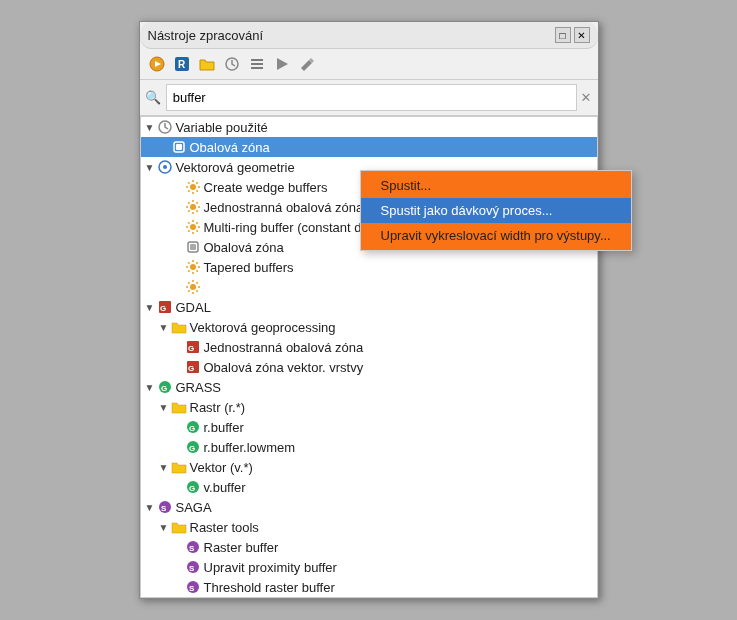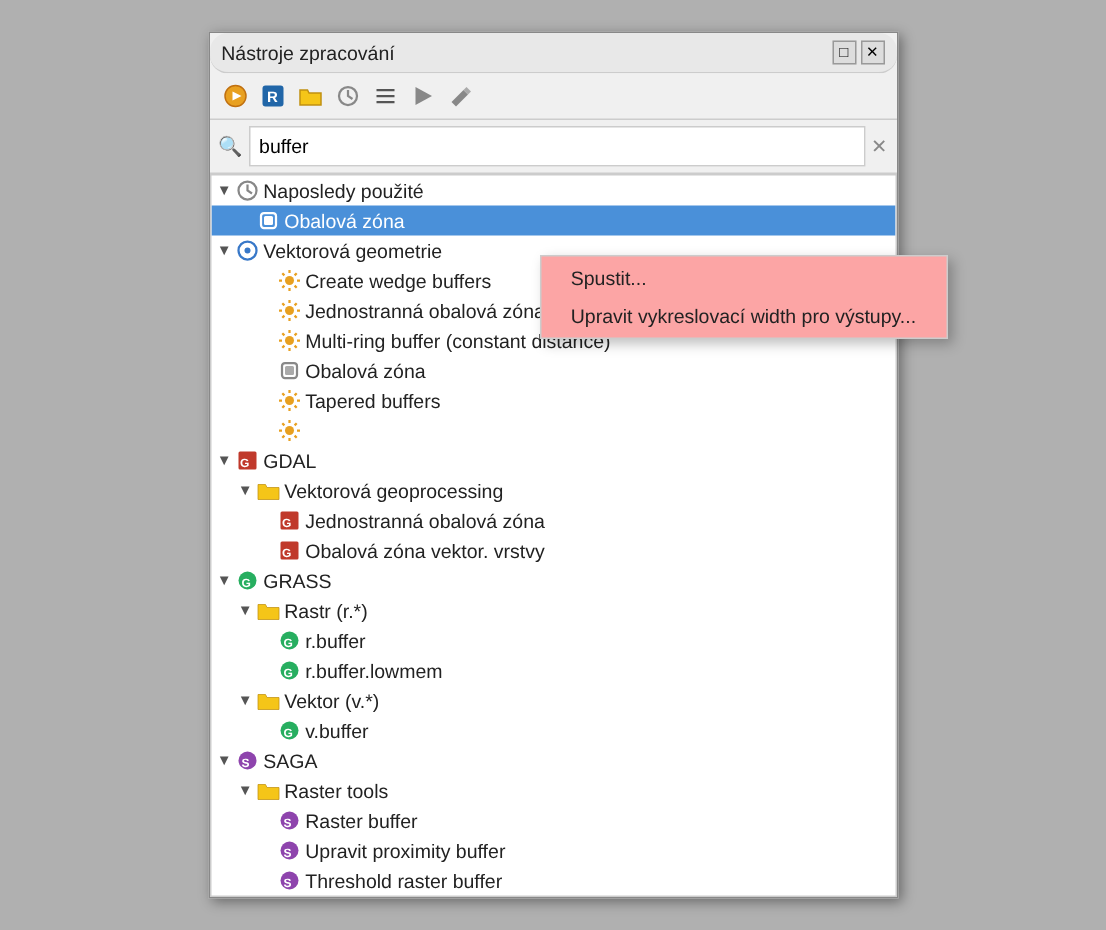--- a/index.html
+++ b/index.html
@@ -146,21 +146,21 @@
     .indent-2 { padding-left: 30px; }
 
     
     .tree-container::-webkit-scrollbar { width: 12px; }
     .tree-container::-webkit-scrollbar-track { background: #f0f0f0; }
     .tree-container::-webkit-scrollbar-thumb { background: #c0c0c0; border: 1px solid #aaa; }
 
     
     .context-menu {
       position: absolute;
-      background: #fca5a5;
+      background: #f97316;
       border: 1px solid #ccc;
       box-shadow: 3px 3px 8px rgba(0,0,0,0.25);
       z-index: 100;
       min-width: 250px;
       padding: 2px 0;
     }
     .context-menu-item {
       padding: 5px 20px;
       font-size: 13px;
       cursor: pointer;
@@ -241,21 +241,21 @@
   <div class="tree-container" id="tree-container">
 
   <div class="tree-item indent-0">
         <span class="expand-arrow">▼</span>
         <span class="item-icon">
           <svg class="svg-icon" viewBox="0 0 16 16">
             <circle cx="8" cy="8" r="6" fill="none" stroke="#888" stroke-width="1.5"></circle>
             <polyline points="8,4 8,8 11,10" stroke="#888" stroke-width="1.5" fill="none"></polyline>
           </svg>
         </span>
-        <span class="item-label">Naposledy použité</span>
+        <span class="item-label">Variable použité</span>
       </div>
       <div class="tree-item indent-1 selected">
         <span class="expand-arrow"></span>
         <span class="item-icon">
           <svg class="svg-icon" viewBox="0 0 16 16">
             <rect x="3" y="3" width="10" height="10" rx="2" fill="none" stroke="#888" stroke-width="1.5"></rect>
             <rect x="5" y="5" width="6" height="6" rx="1" fill="#aaa"></rect>
           </svg>
         </span>
         <span class="item-label">Obalová zóna</span>
@@ -473,15 +473,16 @@
             <text x="4" y="12" font-size="8" fill="white" font-weight="bold">S</text>
           </svg>
         </span>
         <span class="item-label">Threshold raster buffer</span>
       </div>
     </div>
 
   <div class="context-menu" style="top: 148px; left: 220px;" id="context-menu">
 
   <div class="context-menu-item">Spustit...</div>
+      <div class="context-menu-item active">Spustit jako dávkový proces...</div>
       <div class="context-menu-item">Upravit vykreslovací width pro výstupy...</div>
     </div>
 </div>
 
 </body></html>

